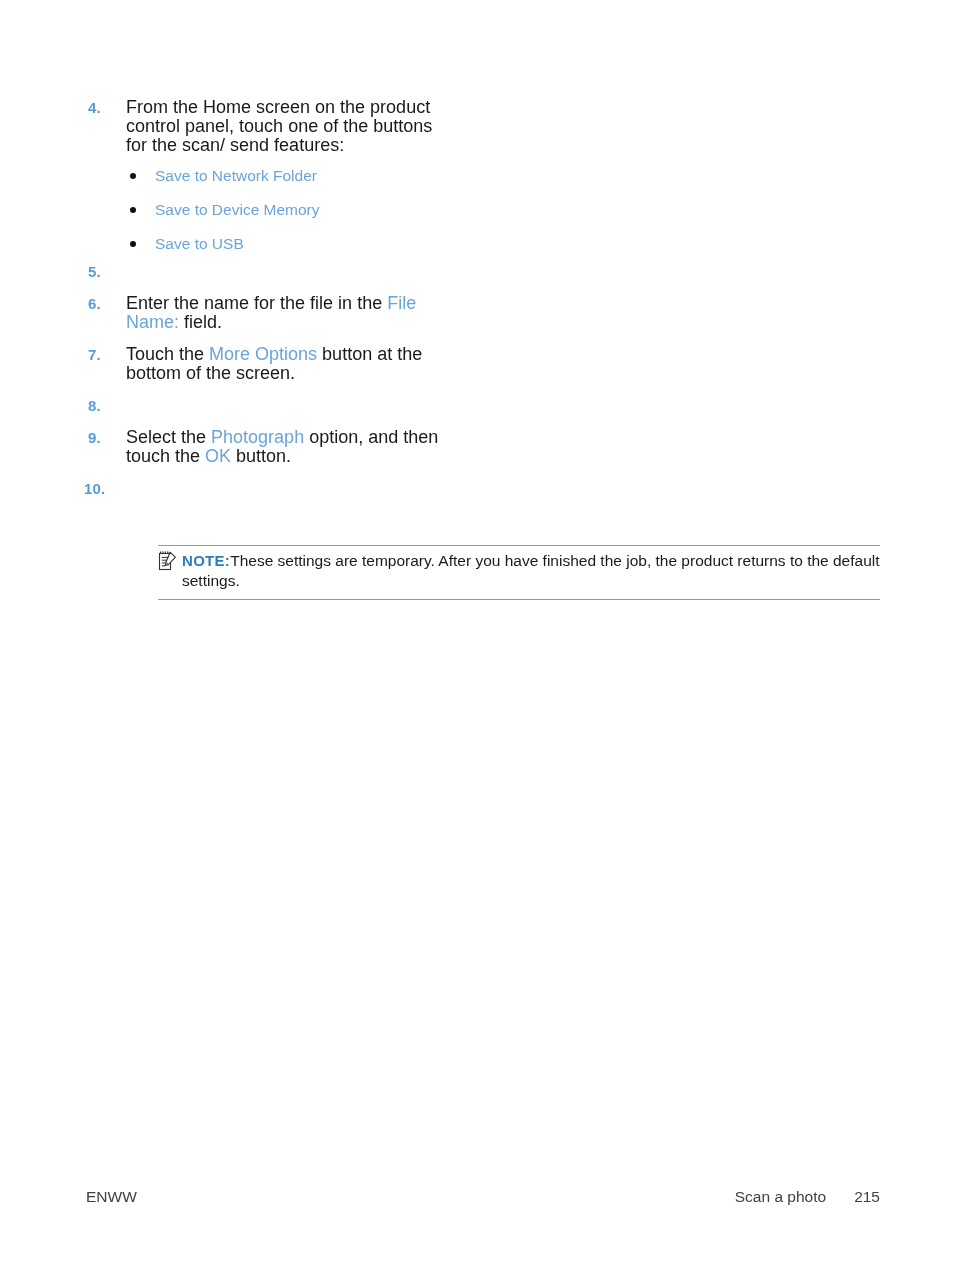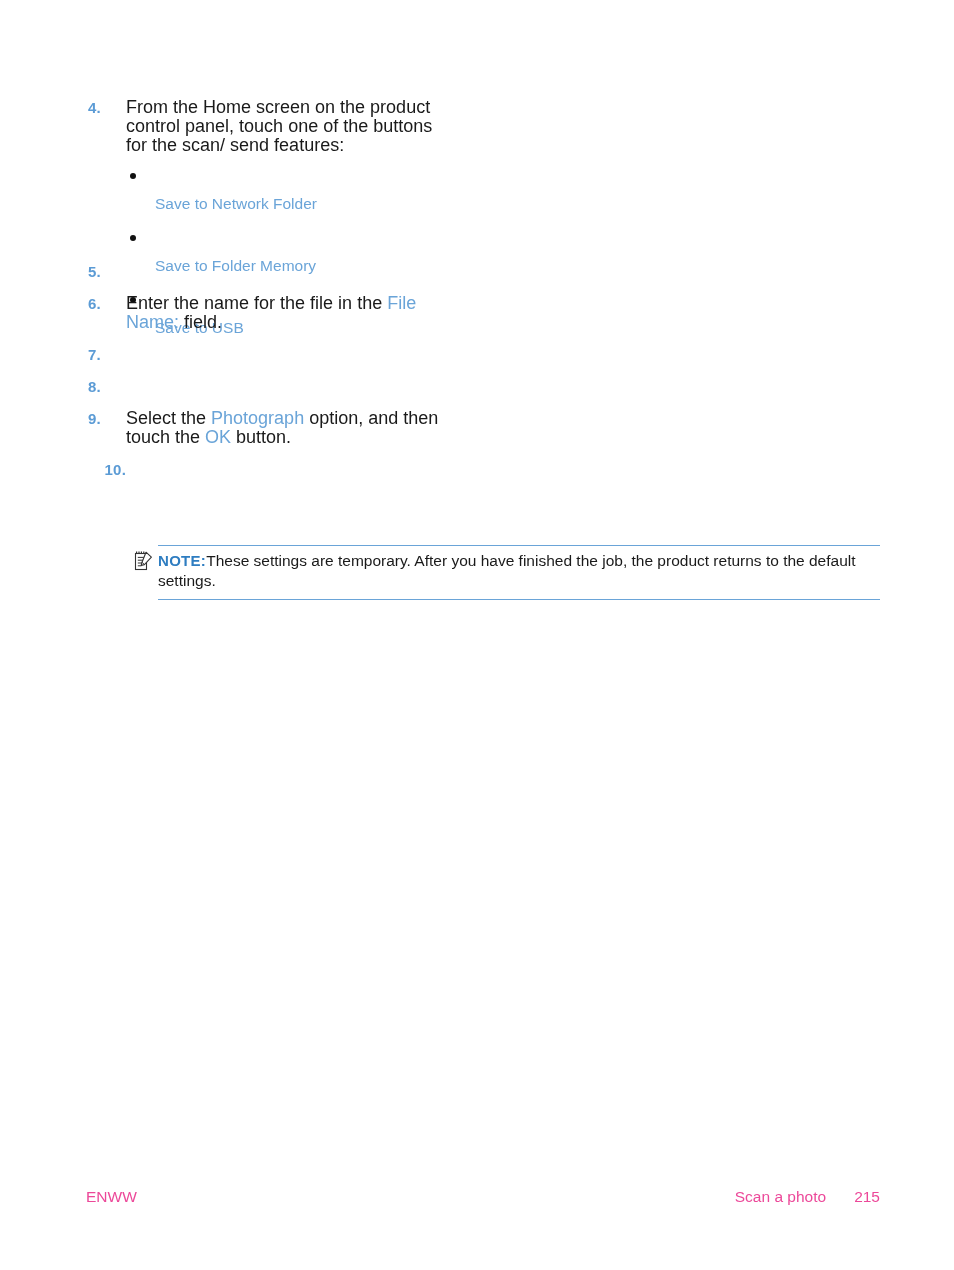--- a/index.html
+++ b/index.html
@@ -44,21 +44,20 @@
     text-align: left;
     font-size: 15px;
     font-weight: bold;
     color: #5b9bd5;
     line-height: 19px;
     letter-spacing: 0.2px;
   }
   .step-num.wide {
     margin-left: -4px;
     width: 42px;
-    text-align: right;
   }
 
   .step-body {
     flex: 1 1 auto;
     font-size: 18px;
     line-height: 19px;
     color: #1a1a1a;
     max-width: 318px;
   }
 
@@ -92,21 +91,20 @@
     width: 6px;
     height: 6px;
     border-radius: 50%;
     background: #111;
     vertical-align: 2px;
   }
   .bullet-text {
     font-size: 15.5px;
     line-height: 19px;
     color: #6aa4d8;
-    margin-top: 28px;
   }
 
   
   .start-icon {
     display: inline-block;
     width: 15px;
     height: 15px;
     border-radius: 3px;
     background: #1a9641;
     position: relative;
@@ -148,20 +146,21 @@
     width: 100%;
     height: 1px;
     background: #6aa4d8;
   }
   .note-rule.bottom {
     margin-top: 6px;
   }
   .note-inner {
     position: relative;
     padding: 5px 0 2px 0;
+    margin-left: 24px;
   }
   .note-icon {
     position: absolute;
     left: -24px;
     top: 4px;
     width: 19px;
     height: 21px;
   }
   .note-label {
     font-size: 15px;
@@ -178,21 +177,21 @@
   
   .footer {
     position: absolute;
     left: 86px;
     right: 74px;
     top: 1188px;
     display: flex;
     justify-content: space-between;
     align-items: baseline;
     font-size: 15.5px;
-    color: #ec4899;
+    color: #404040;
   }
   .footer-right {
     display: flex;
     align-items: baseline;
     text-align: right;
   }
   .footer-chapter {
     margin-right: 28px;
   }
 </style>
@@ -213,41 +212,42 @@
     </div>
   </div>
 
   <div class="bullets">
     <div class="bullet-row">
       <span class="bullet-dot"></span>
       <span class="bullet-text">Save to Network Folder</span>
     </div>
     <div class="bullet-row">
       <span class="bullet-dot"></span>
-      <span class="bullet-text">Save to Folder Memory</span>
+      <span class="bullet-text">Save to Device Memory</span>
     </div>
     <div class="bullet-row">
       <span class="bullet-dot"></span>
       <span class="bullet-text">Save to USB</span>
     </div>
   </div>
 
   <div class="steps" style="top:262px;">
 
     <div class="step">
       <div class="step-num">5.</div>
     </div>
 
     <div class="step">
       <div class="step-num">6.</div>
       <div class="step-body"><span>Enter the name for the file in the </span><span class="lnk">File Name:</span><span> field.</span></div>
     </div>
 
     <div class="step">
       <div class="step-num">7.</div>
+      <div class="step-body"><span>Touch the </span><span class="lnk">More Options</span><span> button at the bottom of the screen.</span></div>
     </div>
 
     <div class="step">
       <div class="step-num">8.</div>
     </div>
 
     <div class="step">
       <div class="step-num">9.</div>
       <div class="step-body"><span>Select the </span><span class="lnk">Photograph</span><span> option, and then touch the </span><span class="lnk">OK</span><span> button.</span></div>
     </div>

